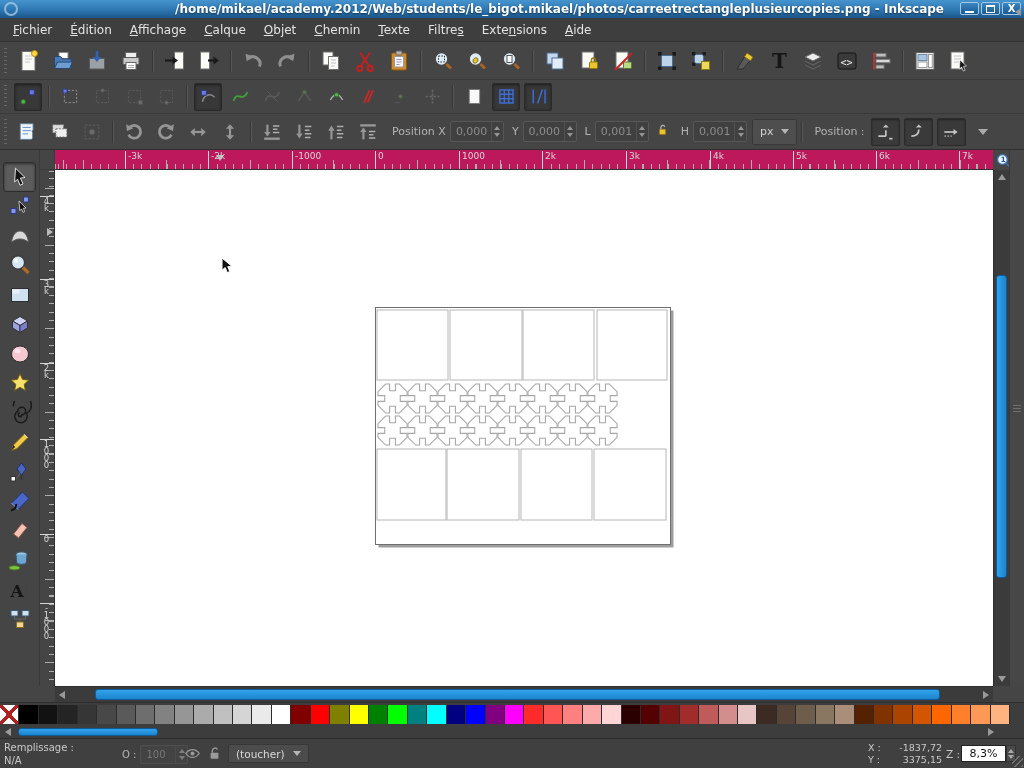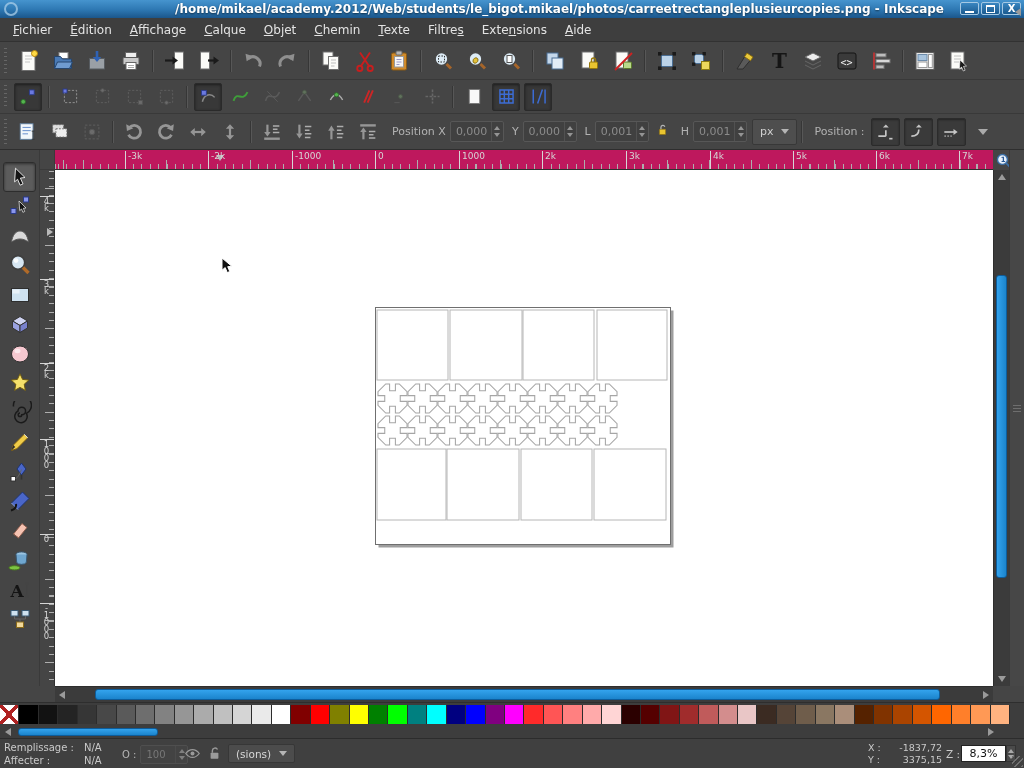--- a/index.html
+++ b/index.html
@@ -88,21 +88,21 @@
   .swatch{flex:1;height:19px;border-right:1px solid #2c2c2c;}
   .swatch.none{background:linear-gradient(to top right,transparent 43%,#b02222 43% 57%,transparent 57%),linear-gradient(to bottom right,transparent 43%,#b02222 43% 57%,transparent 57%),#fff;}
   .pal-end{position:absolute;right:3px;top:8px;}
   .palscroll{position:absolute;left:0;top:726px;width:1024px;height:12px;background:#3d3d3d;}
   .ps-thumb{position:absolute;top:2px;height:8px;background:linear-gradient(180deg,#33a3ed,#1b84cc);border:1px solid #0d5d9c;border-radius:3px;box-sizing:border-box;}
   .ps-l{position:absolute;left:5px;top:2px;}
   .ps-r{position:absolute;right:30px;top:2px;}
   
   .statusbar{position:absolute;left:0;top:738px;width:1024px;height:30px;background:#404040;border-top:1px solid #2c2c2c;font-size:10px;color:#c9c9c9;box-sizing:border-box;}
   .fs-block{position:absolute;left:4px;top:2px;line-height:13px;}
-  .fs-row{display:flex;}
+  .fs-row{display:flex;flex-direction:column;}
   .fs-lab{width:80px;}
   .op-block{position:absolute;left:122px;top:6px;display:flex;align-items:center;opacity:.85;}
   .op-spin{display:flex;align-items:center;height:17px;background:#464646;border:1px solid #5a5a5a;border-radius:2px;margin-left:4px;opacity:.7;}
   .op-spin .spin-val{min-width:26px;font-size:10px;}
   .sb-ic{position:absolute;top:6px;width:17px;height:17px;}
   .sb-ic svg{width:17px;height:17px;}
   .layer-dd{position:absolute;left:228px;top:5px;height:19px;display:flex;align-items:center;gap:8px;background:#4c4c4c;border:1px solid #373737;border-radius:2px;padding:0 7px;font-size:10.5px;color:#d8d8d8;box-sizing:border-box;}
   .sb-msg{position:absolute;left:312px;right:162px;top:8px;white-space:nowrap;overflow:hidden;font-size:10.5px;color:#cfcfcf;}
   .sb-msg b{color:#fff;}
   .xy-block{position:absolute;left:868px;top:3px;width:74px;line-height:12px;font-size:9.5px;}
@@ -890,21 +890,21 @@
           <circle cx="12" cy="12" r="2.8" fill="#9a9a9a"></circle>
         </svg>
     </span>
     <span class="sb-ic" style="left:206px">
       <svg viewBox="0 0 24 24">
           <rect x="6.5" y="11" width="11" height="8.5" rx="1" fill="#9a9a9a"></rect>
           <path d="M9 11V8a3.8 3.8 0 0 1 7.2-1.6" fill="none" stroke="#9a9a9a" stroke-width="2"></path>
         </svg>
     </span>
     <div class="layer-dd">
-      <span>(sions)</span>
+      <span>(toucher)</span>
         <span class="dd-ar"></span>
     </div>
     <div class="xy-block">
       <div class="xy-row">
           <span>X :</span>
           <span>-1837,72</span>
         </div>
       <div class="xy-row">
           <span>Y :</span>
           <span>3375,15</span>

